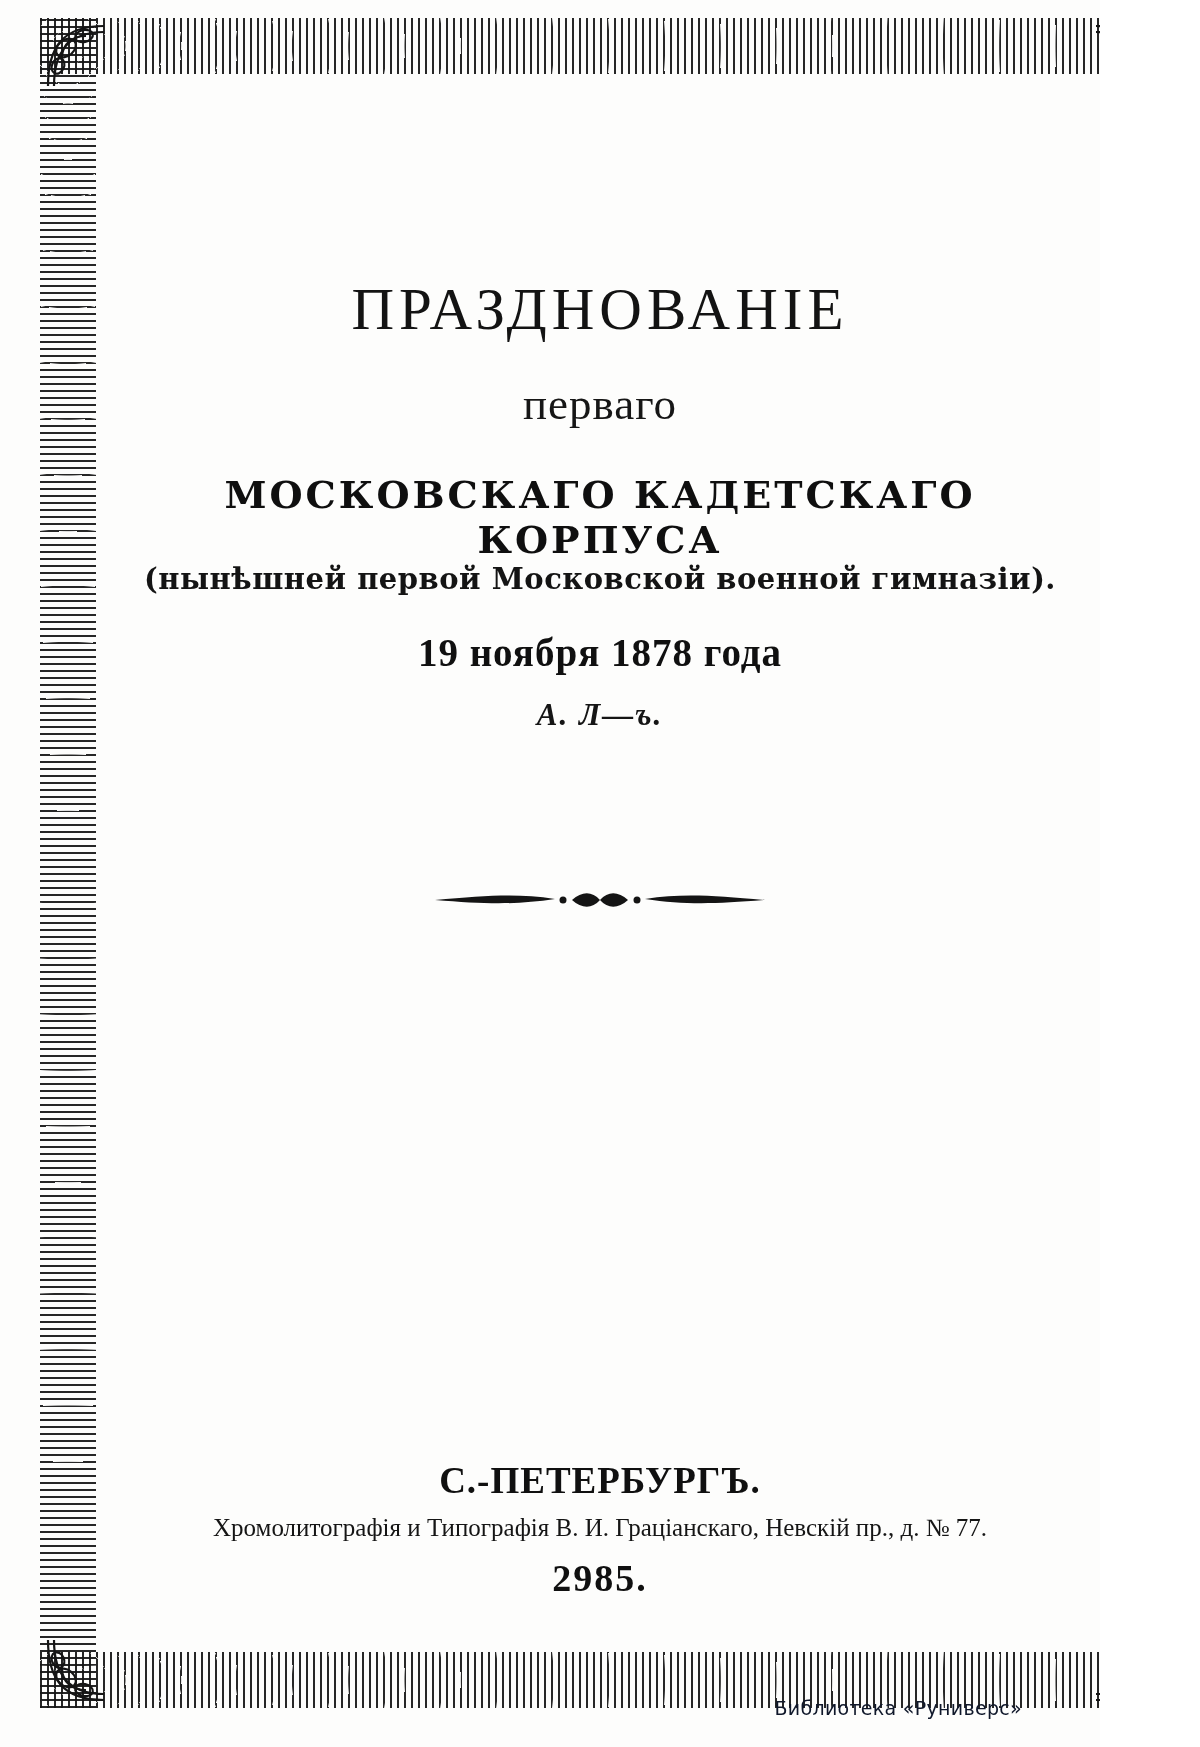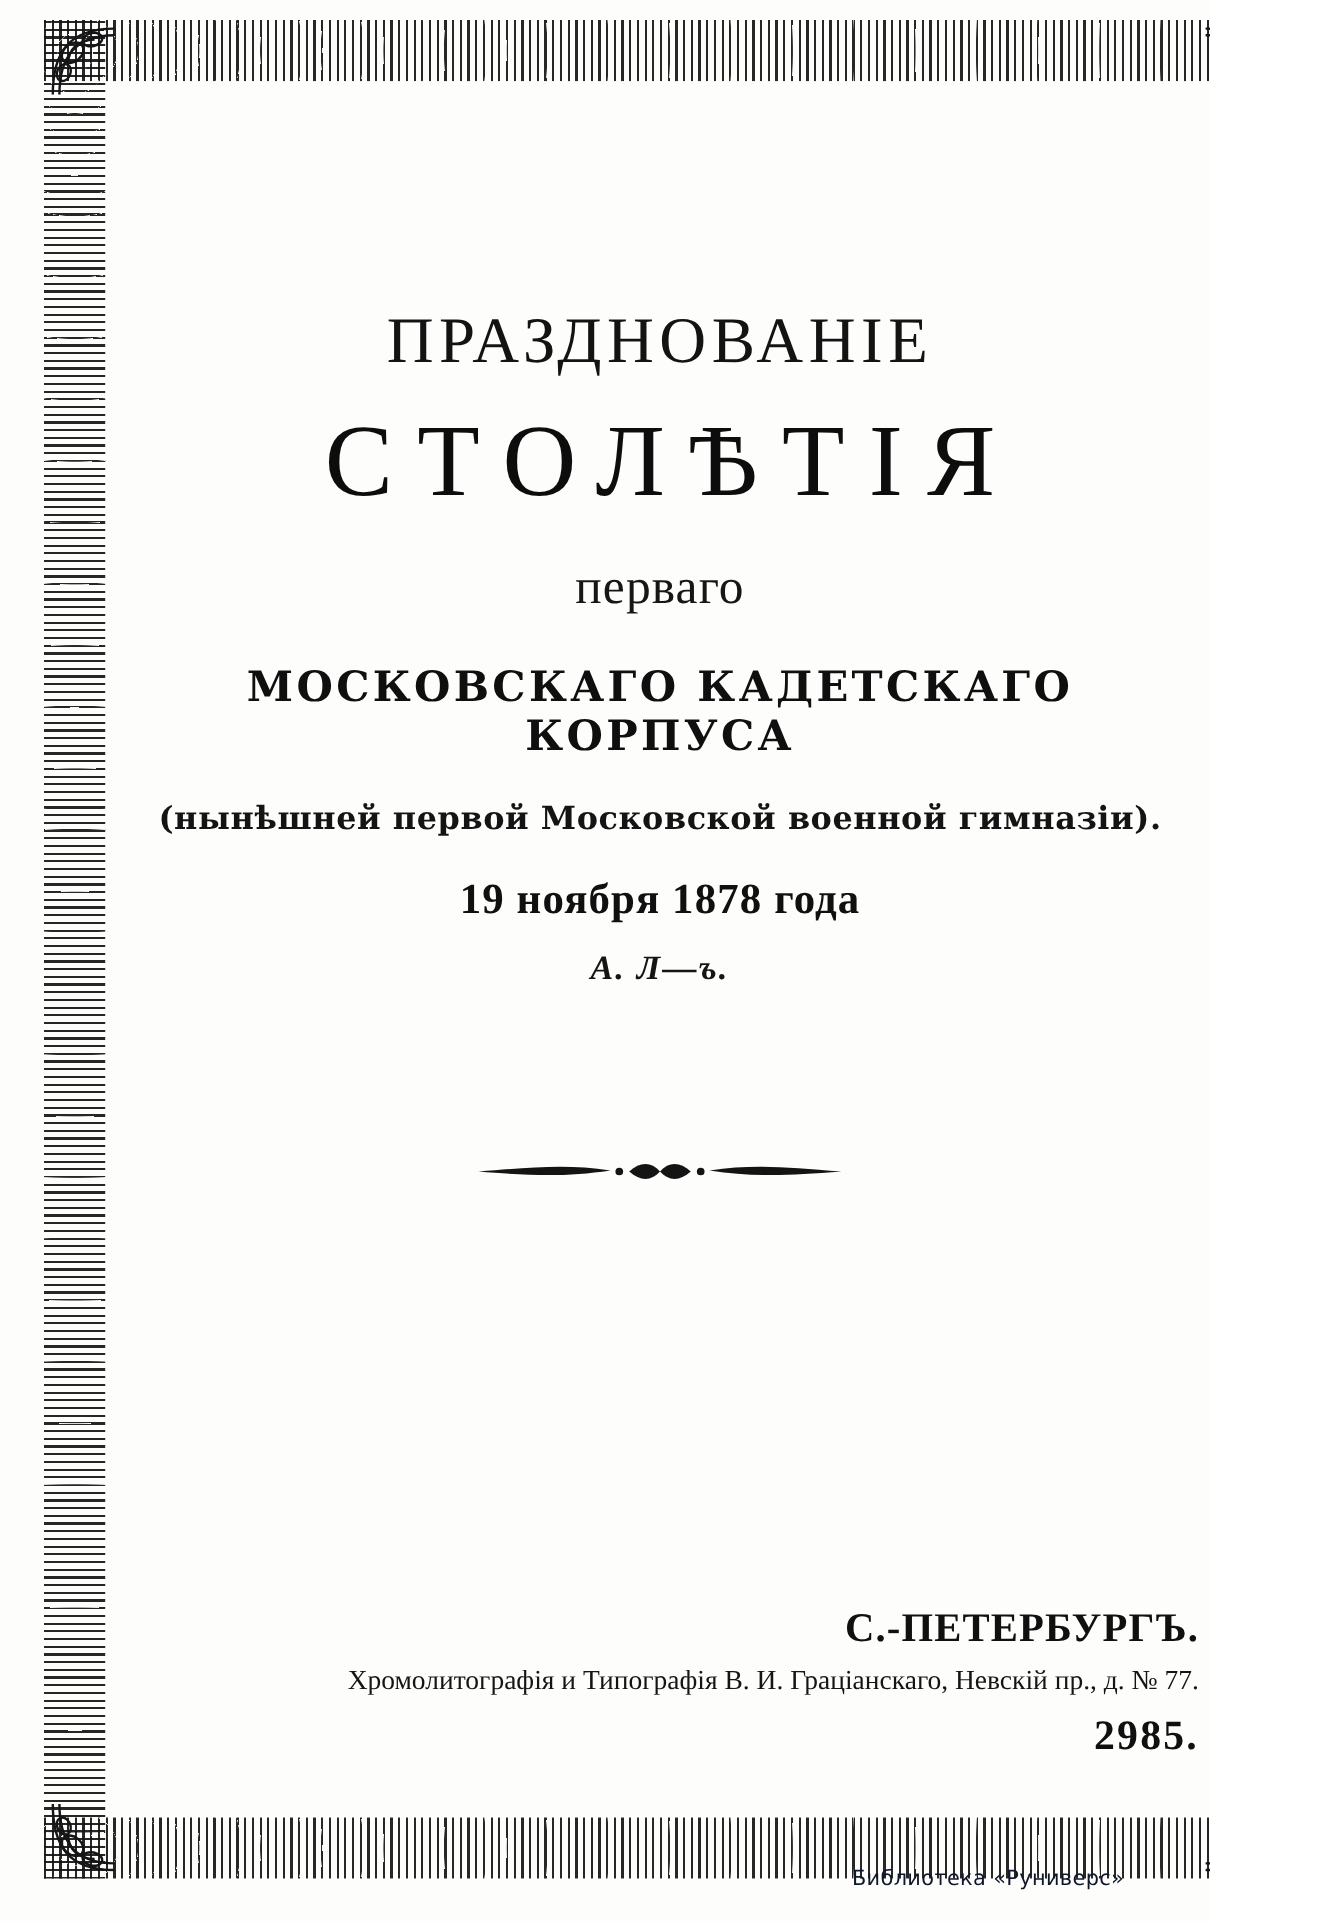--- a/index.html
+++ b/index.html
@@ -110,21 +110,20 @@
   }
   .t-corpus {
     margin-top: 42px;
     font-size: 38px;
     font-weight: 700;
     letter-spacing: 3px;
     font-family: "DejaVu Serif", serif;
     color: #0f0f0f;
   }
   .t-paren {
-    margin-top: 36px;
     font-size: 29px;
     font-weight: 700;
     letter-spacing: 0.5px;
     font-family: "DejaVu Serif", serif;
     color: #141414;
   }
   .t-date {
     margin-top: 34px;
     font-size: 39px;
     font-weight: 700;
@@ -148,21 +147,21 @@
     align-items: center;
     justify-content: center;
   }
   .ornament svg { display: block; }
 
   .imprint {
     position: absolute;
     left: 0;
     right: 0;
     bottom: 60px;
-    text-align: right;
+    text-align: center;
   }
   .t-city {
     font-size: 37px;
     font-weight: 700;
     letter-spacing: 1px;
     font-family: "Liberation Serif", serif;
     color: #101010;
   }
   .t-printer {
     margin-top: 12px;
@@ -247,21 +246,20 @@
           <ellipse cx="24" cy="30" rx="11" ry="8" transform="rotate(-40 24 30)"></ellipse>
           <ellipse cx="16" cy="48" rx="8" ry="6" transform="rotate(-65 16 48)"></ellipse>
           <ellipse cx="42" cy="18" rx="9" ry="6" transform="rotate(-12 42 18)"></ellipse>
         </g>
       </svg>
     </div>
   </div>
 
   <div class="content">
     <div class="t-prazd">ПРАЗДНОВАНІЕ</div>
-    <div class="t-stoletia">СТОЛѢТІЯ</div>
     <div class="t-pervago">перваго</div>
     <div class="t-corpus">МОСКОВСКАГО КАДЕТСКАГО КОРПУСА</div>
     <div class="t-paren">(нынѣшней первой Московской военной гимназіи).</div>
     <div class="t-date">19 ноября 1878 года</div>
     <div class="t-author">А. Л—ъ.</div>
 
     <div class="ornament">
       <svg width="330" height="34" viewBox="0 0 330 34" xmlns="http://www.w3.org/2000/svg">
         <g fill="#141414">
           <path d="M0 17 C50 13 80 10 120 16 C80 22 50 21 0 17 Z"></path>

